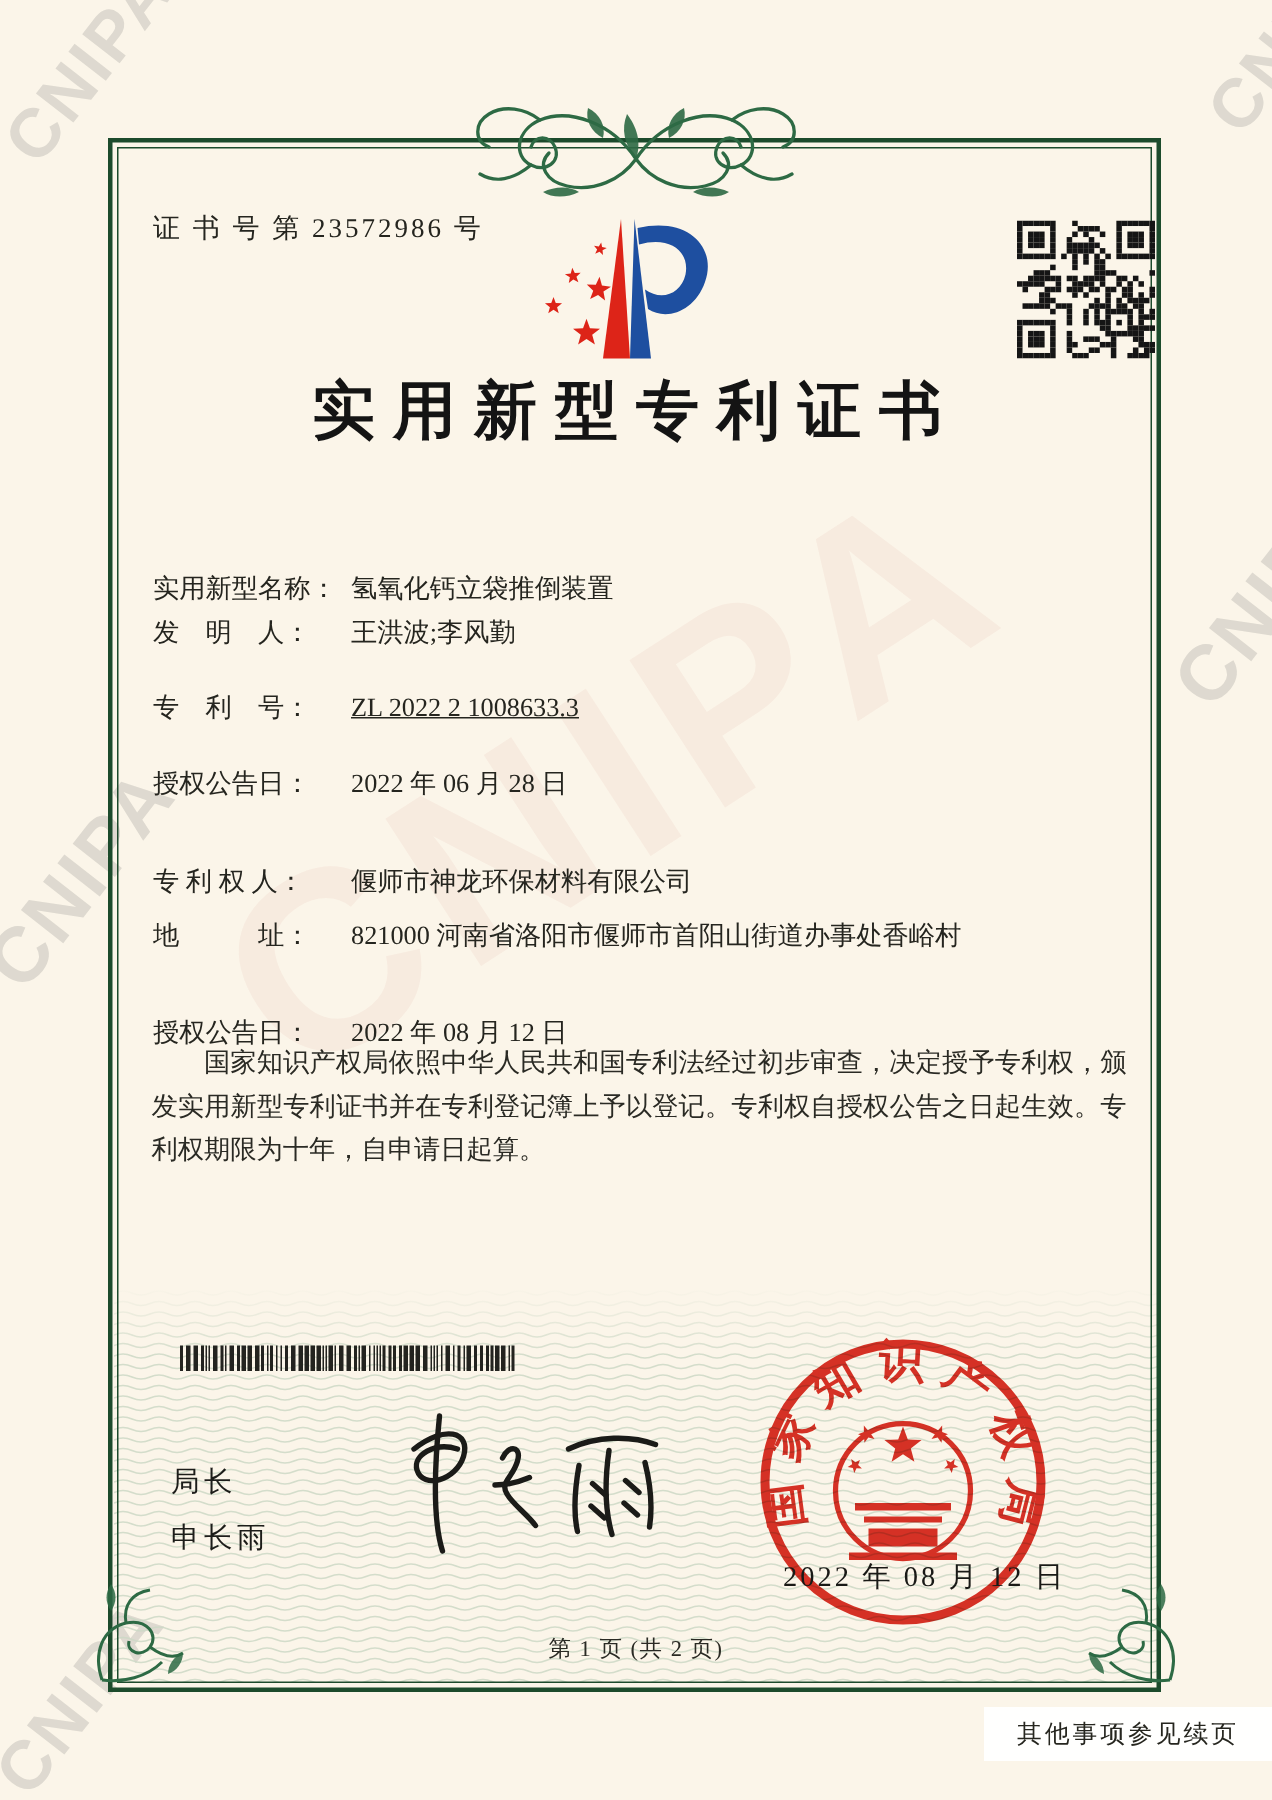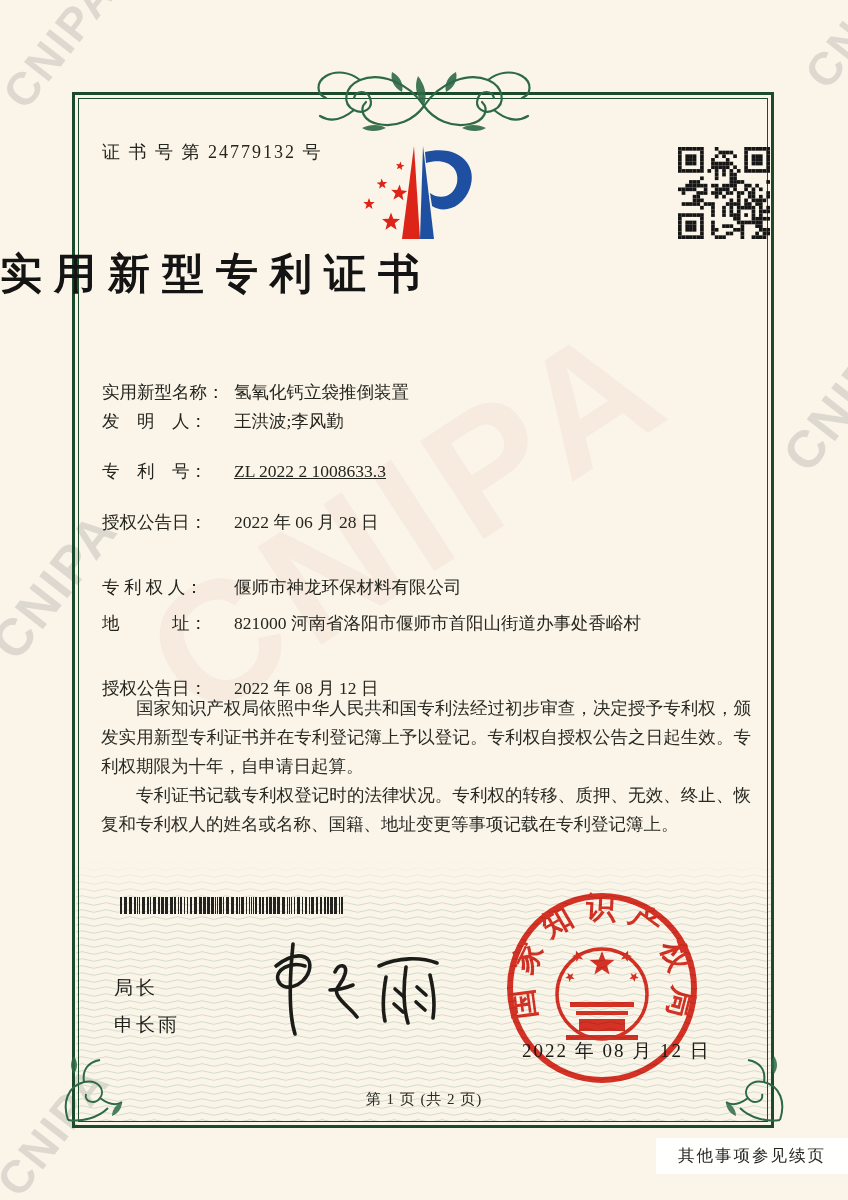--- a/index.html
+++ b/index.html
@@ -16,21 +16,21 @@
   .frame{position:absolute;left:72px;top:92px;width:696px;height:1030px;
          border:3px solid #1c4b2c;z-index:3;}
   .frame-inner{position:absolute;left:3px;top:3px;right:3px;bottom:3px;
          border:1px solid #1c4b2c;}
   
   .band{position:absolute;left:76px;top:858px;width:696px;height:264px;z-index:2;overflow:hidden;}
   .band-fade{position:absolute;left:0;top:0;width:100%;height:46px;
          background:linear-gradient(#fbf5e9,rgba(251,245,233,0));}
   .cert-no{position:absolute;left:102px;top:140px;font-size:18px;color:#25251f;
          letter-spacing:2px;z-index:5;}
-  .title{position:absolute;left:0;top:246px;width:848px;text-align:left;
+  .title{position:absolute;left:0;top:246px;width:848px;text-align:center;
          font-size:42px;font-weight:bold;color:#141414;letter-spacing:12px;z-index:5;}
   .row{position:absolute;left:102px;width:660px;font-size:17.5px;color:#25251f;z-index:5;}
   .row .lbl{display:inline-block;width:130px;}
   .row .val{margin-left:2px;}
   .grant2{position:absolute;left:348px;top:0;}
   .body-text{position:absolute;left:101px;top:694px;width:650px;z-index:5;
          font-size:17.5px;line-height:29px;color:#2a2a24;text-align:justify;}
   .body-text p{margin:0;text-indent:2em;}
   .barcode{position:absolute;left:120px;top:897px;width:224px;height:17px;z-index:5;
          display:flex;align-items:stretch;}
@@ -146,21 +146,21 @@
     <path d="M26,26 C24,14 30,6 42,4"></path>
     <path d="M10,64 C24,66 40,62 50,52"></path>
     <path d="M42,42 C50,48 58,50 64,46"></path>
   </g>
   <g fill="#2d6a44" opacity="0.85">
     <path d="M16,18 C12,12 12,6 16,0 C20,6 20,12 16,18Z"></path>
     <path d="M54,60 C60,58 64,52 64,46 C58,48 54,54 54,60Z"></path>
   </g>
 </svg>
 
-<div class="cert-no">证 书 号 第 24779132 号</div>
+<div class="cert-no">证 书 号 第 23572986 号</div>
 
 <svg class="logo" width="132" height="106" viewBox="0 0 132 106">
   <g fill="#dd2418">
     <polygon class="star" points="44.8,19.6 45.4,22.7 48.5,23.4 45.7,24.9 46.0,28.0 43.7,25.9 40.8,27.1 42.1,24.3 40.0,21.9 43.2,22.3"></polygon>
     <polygon class="star" points="25.5,36.5 27.2,40.0 31.1,39.9 28.3,42.5 29.6,46.2 26.2,44.3 23.2,46.7 23.9,42.9 20.6,40.8 24.5,40.3"></polygon>
     <polygon class="star" points="43.7,42.5 45.3,48.3 51.3,49.1 46.3,52.4 47.4,58.3 42.7,54.6 37.4,57.4 39.5,51.8 35.2,47.7 41.2,47.9"></polygon>
     <polygon class="star" points="13.0,56.0 14.5,60.0 18.7,60.1 15.4,62.8 16.5,66.9 13.0,64.5 9.5,66.9 10.6,62.8 7.3,60.1 11.5,60.0"></polygon>
     <polygon class="star" points="35.0,70.5 37.3,76.8 44.0,77.1 38.8,81.2 40.6,87.7 35.0,84.0 29.4,87.7 31.2,81.2 26.0,77.1 32.7,76.8"></polygon>
     <polygon points="58,4 64,97 46,97"></polygon>
   </g>
@@ -484,21 +484,20 @@
 </div>
 <div class="row" style="top:611px;">
   <span class="lbl">地　　　址：</span><span class="val">821000 河南省洛阳市偃师市首阳山街道办事处香峪村</span>
 </div>
 <div class="row" style="top:676px;">
   <span class="lbl">授权公告日：</span><span class="val">2022 年 08 月 12 日</span>
 </div>
 
 <div class="body-text">
   <p>国家知识产权局依照中华人民共和国专利法经过初步审查，决定授予专利权，颁发实用新型专利证书并在专利登记簿上予以登记。专利权自授权公告之日起生效。专利权期限为十年，自申请日起算。</p>
-  <p>专利证书记载专利权登记时的法律状况。专利权的转移、质押、无效、终止、恢复和专利权人的姓名或名称、国籍、地址变更等事项记载在专利登记簿上。</p>
 </div>
 
 <div class="barcode" id="barcode">
     <span style="width: 2px; margin-right: 2px;"></span>
     <span style="width: 3px; margin-right: 2px;"></span>
     <span style="width: 3px; margin-right: 2px;"></span>
     <span style="width: 2px; margin-right: 1px;"></span>
     <span style="width: 1px; margin-right: 1px;"></span>
     <span style="width: 1px; margin-right: 2px;"></span>
     <span style="width: 3px; margin-right: 2px;"></span>

